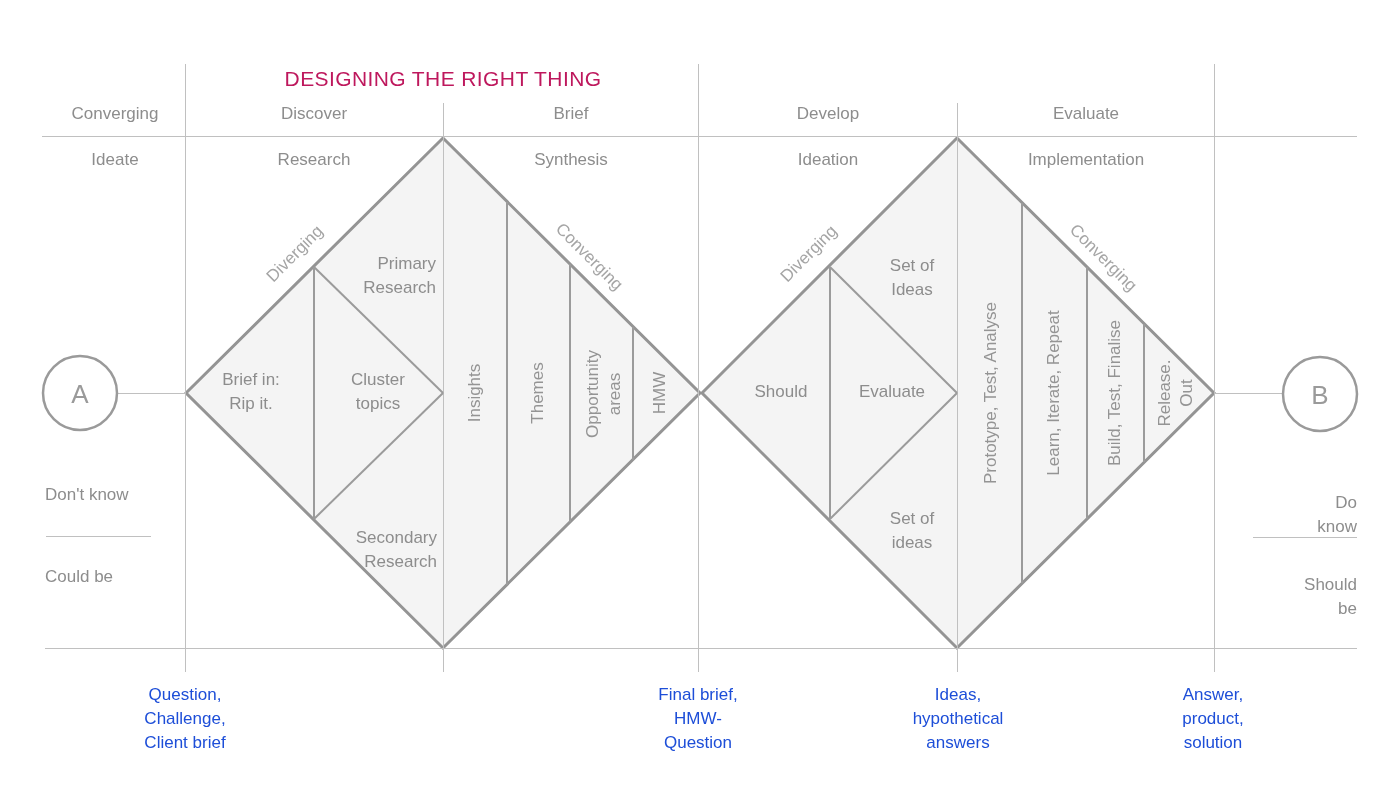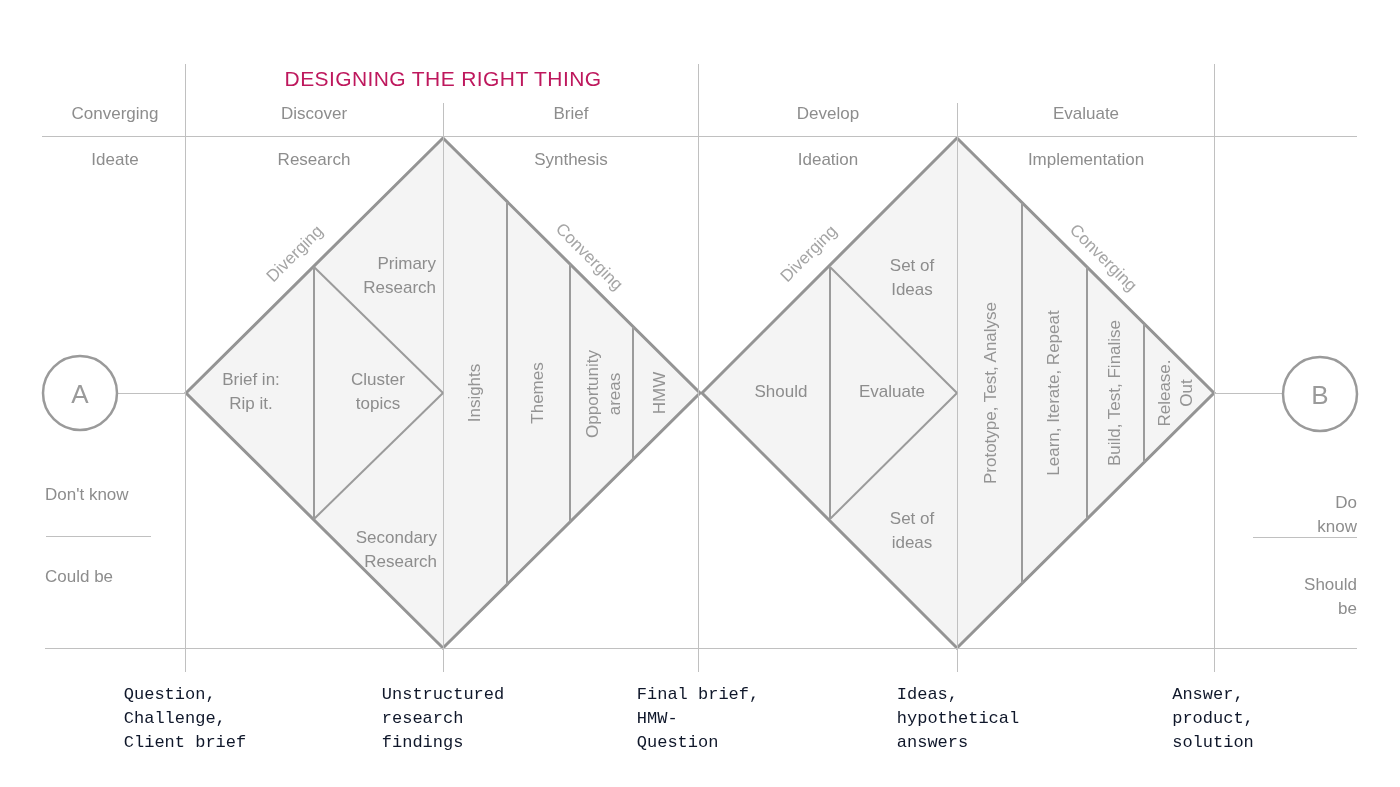--- a/index.html
+++ b/index.html
@@ -13,22 +13,22 @@
     white-space:pre-line;transform:translate(-50%,-50%);text-align:center;
   }
   .bold{font-weight:normal;font-size:21px;letter-spacing:.4px;color:#be185d;}
   .ra{transform:translate(-100%,-50%);text-align:right;margin-top:20px;}
   .la{transform:translate(0,-50%);text-align:right;}
   .rot90{transform:translate(-50%,-50%) rotate(-90deg);white-space:nowrap;color:#949494;}
   .rot90ml{transform:translate(-50%,-50%) rotate(-90deg);white-space:pre-line;line-height:22px;color:#949494;}
   .rotn45{transform:translate(-50%,-50%) rotate(-45deg);color:#a5a5a5;white-space:nowrap;}
   .rotp45{transform:translate(-50%,-50%) rotate(45deg);color:#a5a5a5;white-space:nowrap;}
   .milestone{
-    position:absolute;color:#0f172a;font-size:17px;line-height:24px;
-    white-space:pre-line;text-align:left;transform:translate(-50%,0);font-family:Liberation Mono, monospace;
+    position:absolute;color:#1d4ed8;font-size:17px;line-height:24px;
+    white-space:pre-line;text-align:center;transform:translate(-50%,0);
   }
   .letter{position:absolute;color:#9a9a9a;font-size:26px;transform:translate(-50%,-50%);}
 </style>
 </head>
 <body>
 
 <div class="canvas">
 
   <svg class="layer" viewBox="0 0 1400 787">
 
@@ -118,23 +118,20 @@
   <div class="letter" style="left:80px;top:394px">A</div>
   <div class="letter" style="left:1320px;top:395px">B</div>
   <div class="lbl la" style="left:45px;top:495px">Don't know</div>
   <div class="lbl la" style="left:45px;top:577px">Could be</div>
   <div class="lbl ra" style="left:1357px;top:495px">Do know</div>
   <div class="lbl ra" style="left:1357px;top:577px">Should be</div>
 
   <div class="milestone" style="left:185px;top:683px">Question,
 Challenge,
 Client brief</div>
-  <div class="milestone" style="left:443px;top:683px">Unstructured
-research
-findings</div>
   <div class="milestone" style="left:698px;top:683px">Final brief,
 HMW-
 Question</div>
   <div class="milestone" style="left:958px;top:683px">Ideas,
 hypothetical
 answers</div>
   <div class="milestone" style="left:1213px;top:683px">Answer,
 product,
 solution</div>
 

